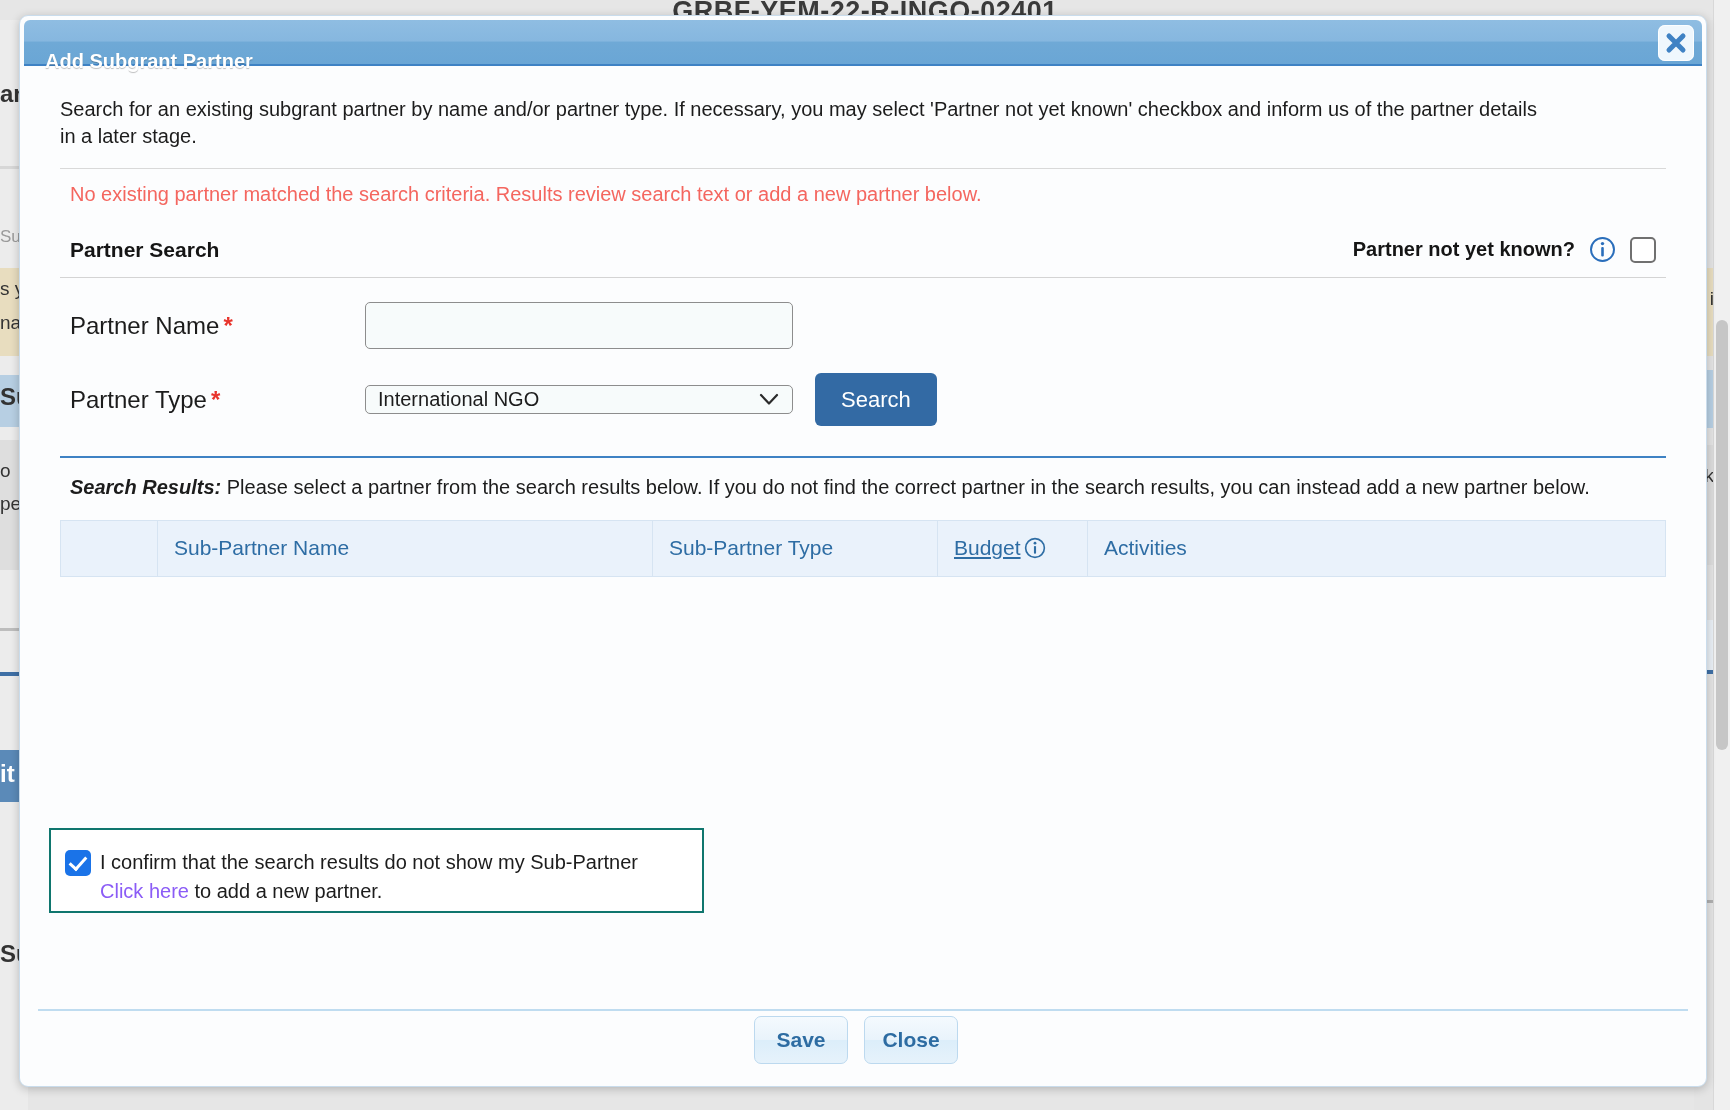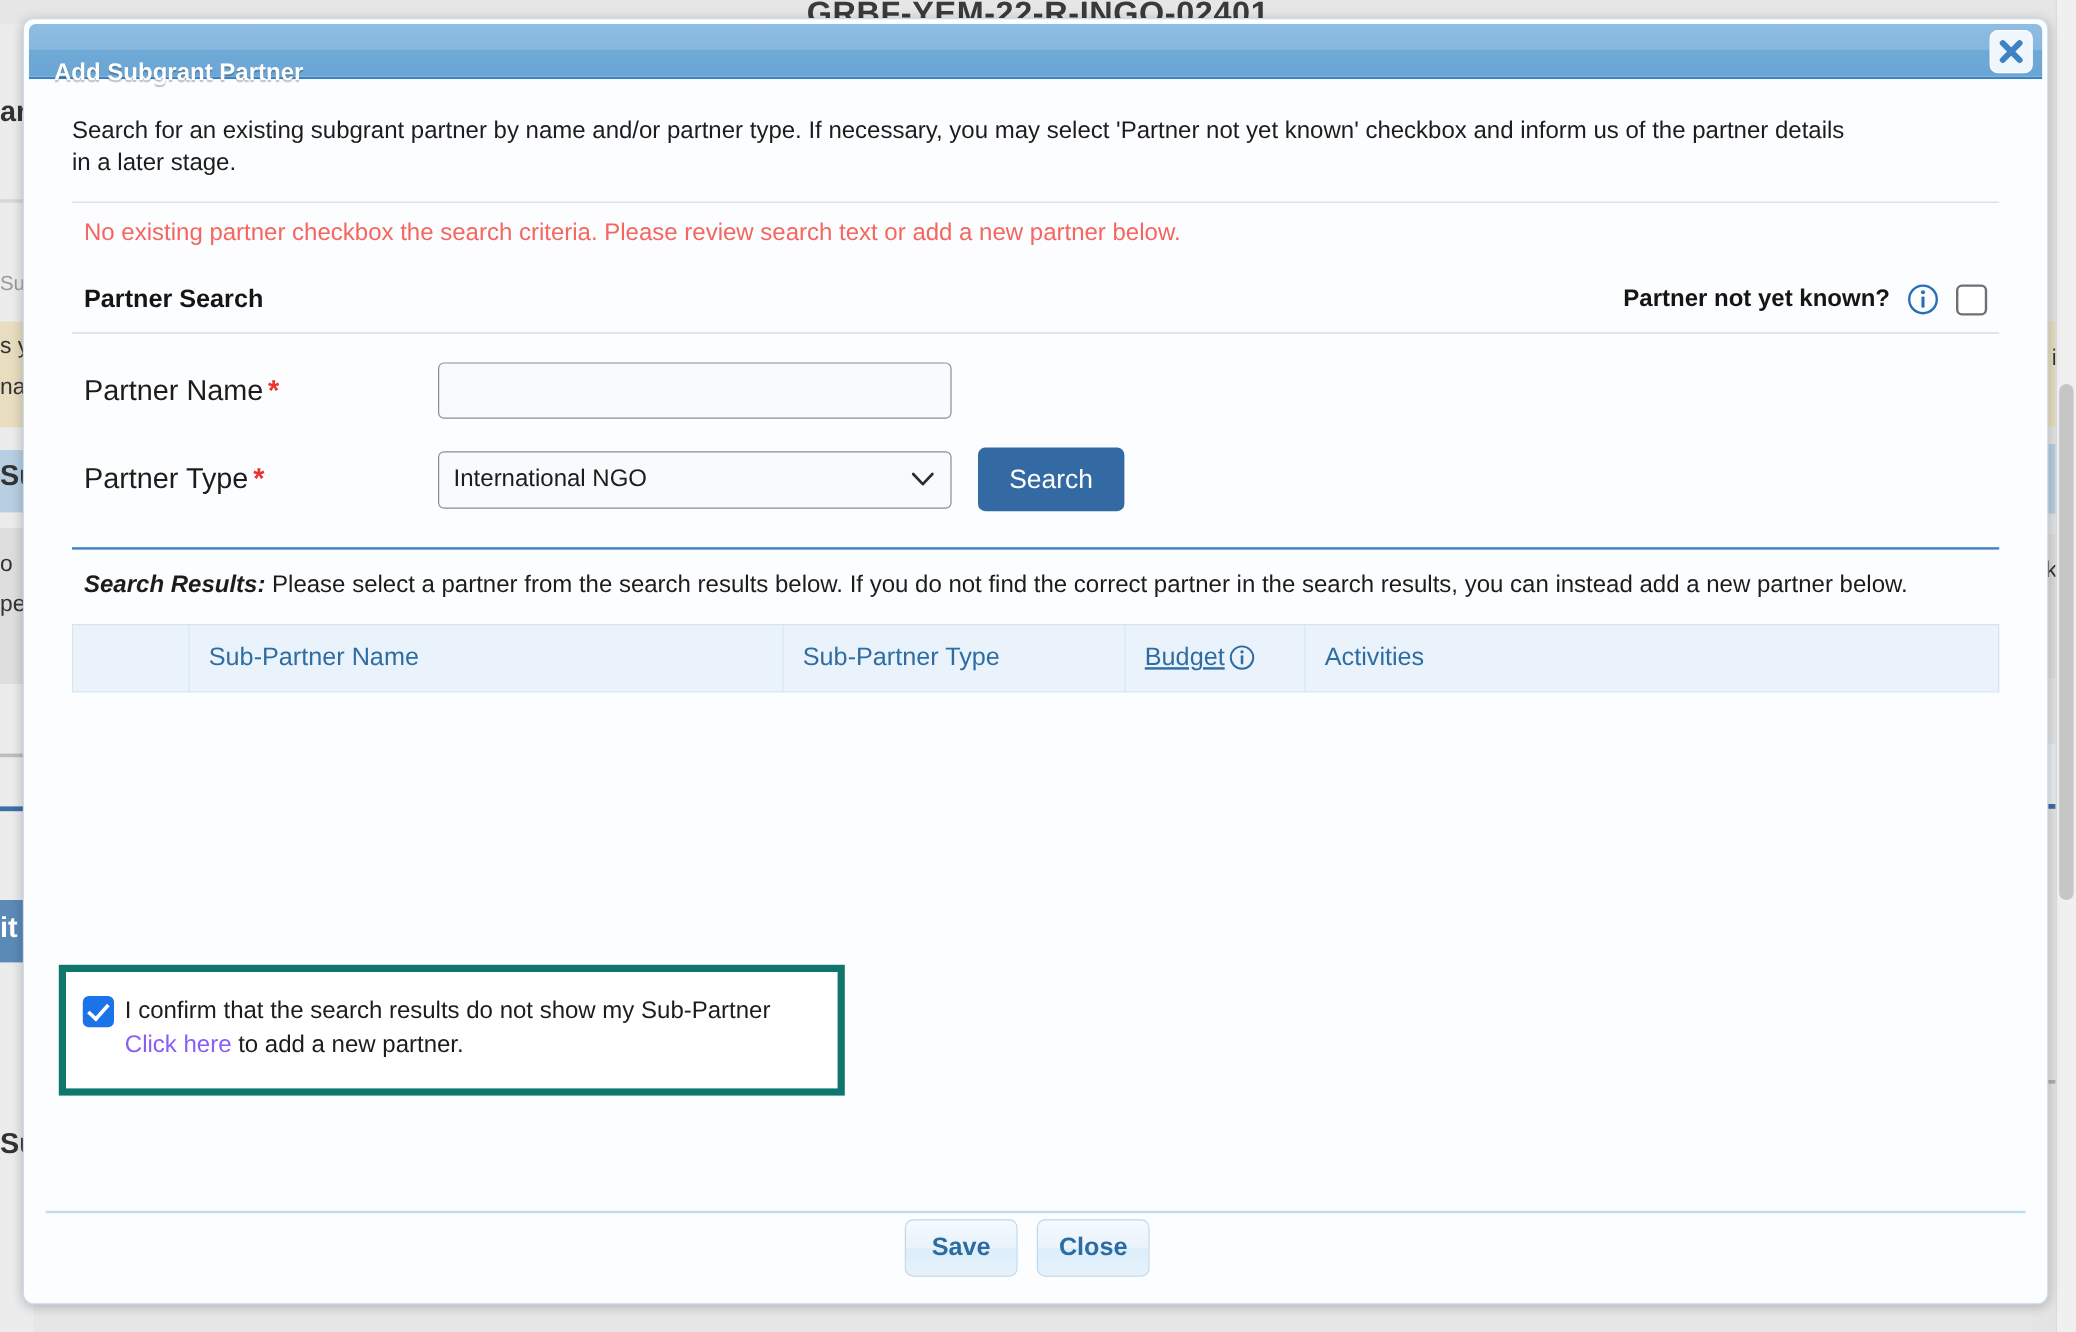--- a/index.html
+++ b/index.html
@@ -138,21 +138,21 @@
     width: 428px; height: 47px;
     border: 1px solid #8d8d8d;
     border-radius: 5px;
     background: #f7fbfb;
     font-size: 20px;
     color: #1c1c1c;
     padding: 0 12px;
     font-family: "Liberation Sans", sans-serif;
     outline: none;
   }
-  .sel-wrap { position: relative; width: 428px; height: 48px; }
+  .sel-wrap { position: relative; width: 428px; height: 29px; }
   .sel-input {
     width: 100%; height: 100%;
     border: 1px solid #8d8d8d;
     border-radius: 5px;
     background: #f7fbfb;
     font-size: 20px; color: #1c1c1c;
     padding: 0 40px 0 12px;
     display: flex; align-items: center;
     cursor: pointer;
   }
@@ -209,23 +209,23 @@
   th.col-type { width: 285px; }
   th.col-budget { width: 150px; text-decoration: underline; }
   .th-inner { display: flex; align-items: center; gap: 3px; }
 
   
   #confirm-box {
     position: absolute;
     left: 29px;
     bottom: 96px;
     width: 655px;
-    border: 6px solid #0f766e;
+    border: 2px solid #0f766e;
     background: #ffffff;
-    padding: 18px 18px 22px 14px;
+    padding: 18px 18px 6px 14px;
   }
   .confirm-line1 { display: flex; align-items: flex-start; gap: 9px; }
   .chk-on {
     width: 26px; height: 26px;
     border-radius: 5px;
     background: #1a73e8;
     flex: 0 0 26px;
     position: relative;
     cursor: pointer;
     margin-top: 2px;
@@ -328,21 +328,21 @@
       <svg width="22" height="22" viewBox="0 0 22 22" aria-hidden="true">
         <path d="M4 4 L18 18 M18 4 L4 18" stroke="#3f82c4" stroke-width="5" stroke-linecap="round"></path>
       </svg>
     </div>
   </div>
 
   <div id="modal-body">
 
     <div class="intro-text">Search for an existing subgrant partner by name and/or partner type. If necessary, you may select 'Partner not yet known' checkbox and inform us of the partner details in a later stage.</div>
     <hr class="hr-light">
-    <div class="error-text">No existing partner checkbox the search criteria. Please review search text or add a new partner below.</div>
+    <div class="error-text">No existing partner matched the search criteria. Results review search text or add a new partner below.</div>
 
     <div class="search-header-row">
       <span class="sect-title">Partner Search</span>
       <div class="pnyk-wrap">
         <span class="pnyk-label">Partner not yet known?</span>
         <span class="info-icon">
           <svg width="27" height="27" viewBox="0 0 27 27" aria-hidden="true">
             <circle cx="13.5" cy="13.5" r="11.5" fill="none" stroke="#2a6ebb" stroke-width="2"></circle>
             <circle cx="13.5" cy="7.6" r="1.7" fill="#2a6ebb"></circle>
             <rect x="12.2" y="11" width="2.6" height="9.5" rx="1.1" fill="#2a6ebb"></rect>

